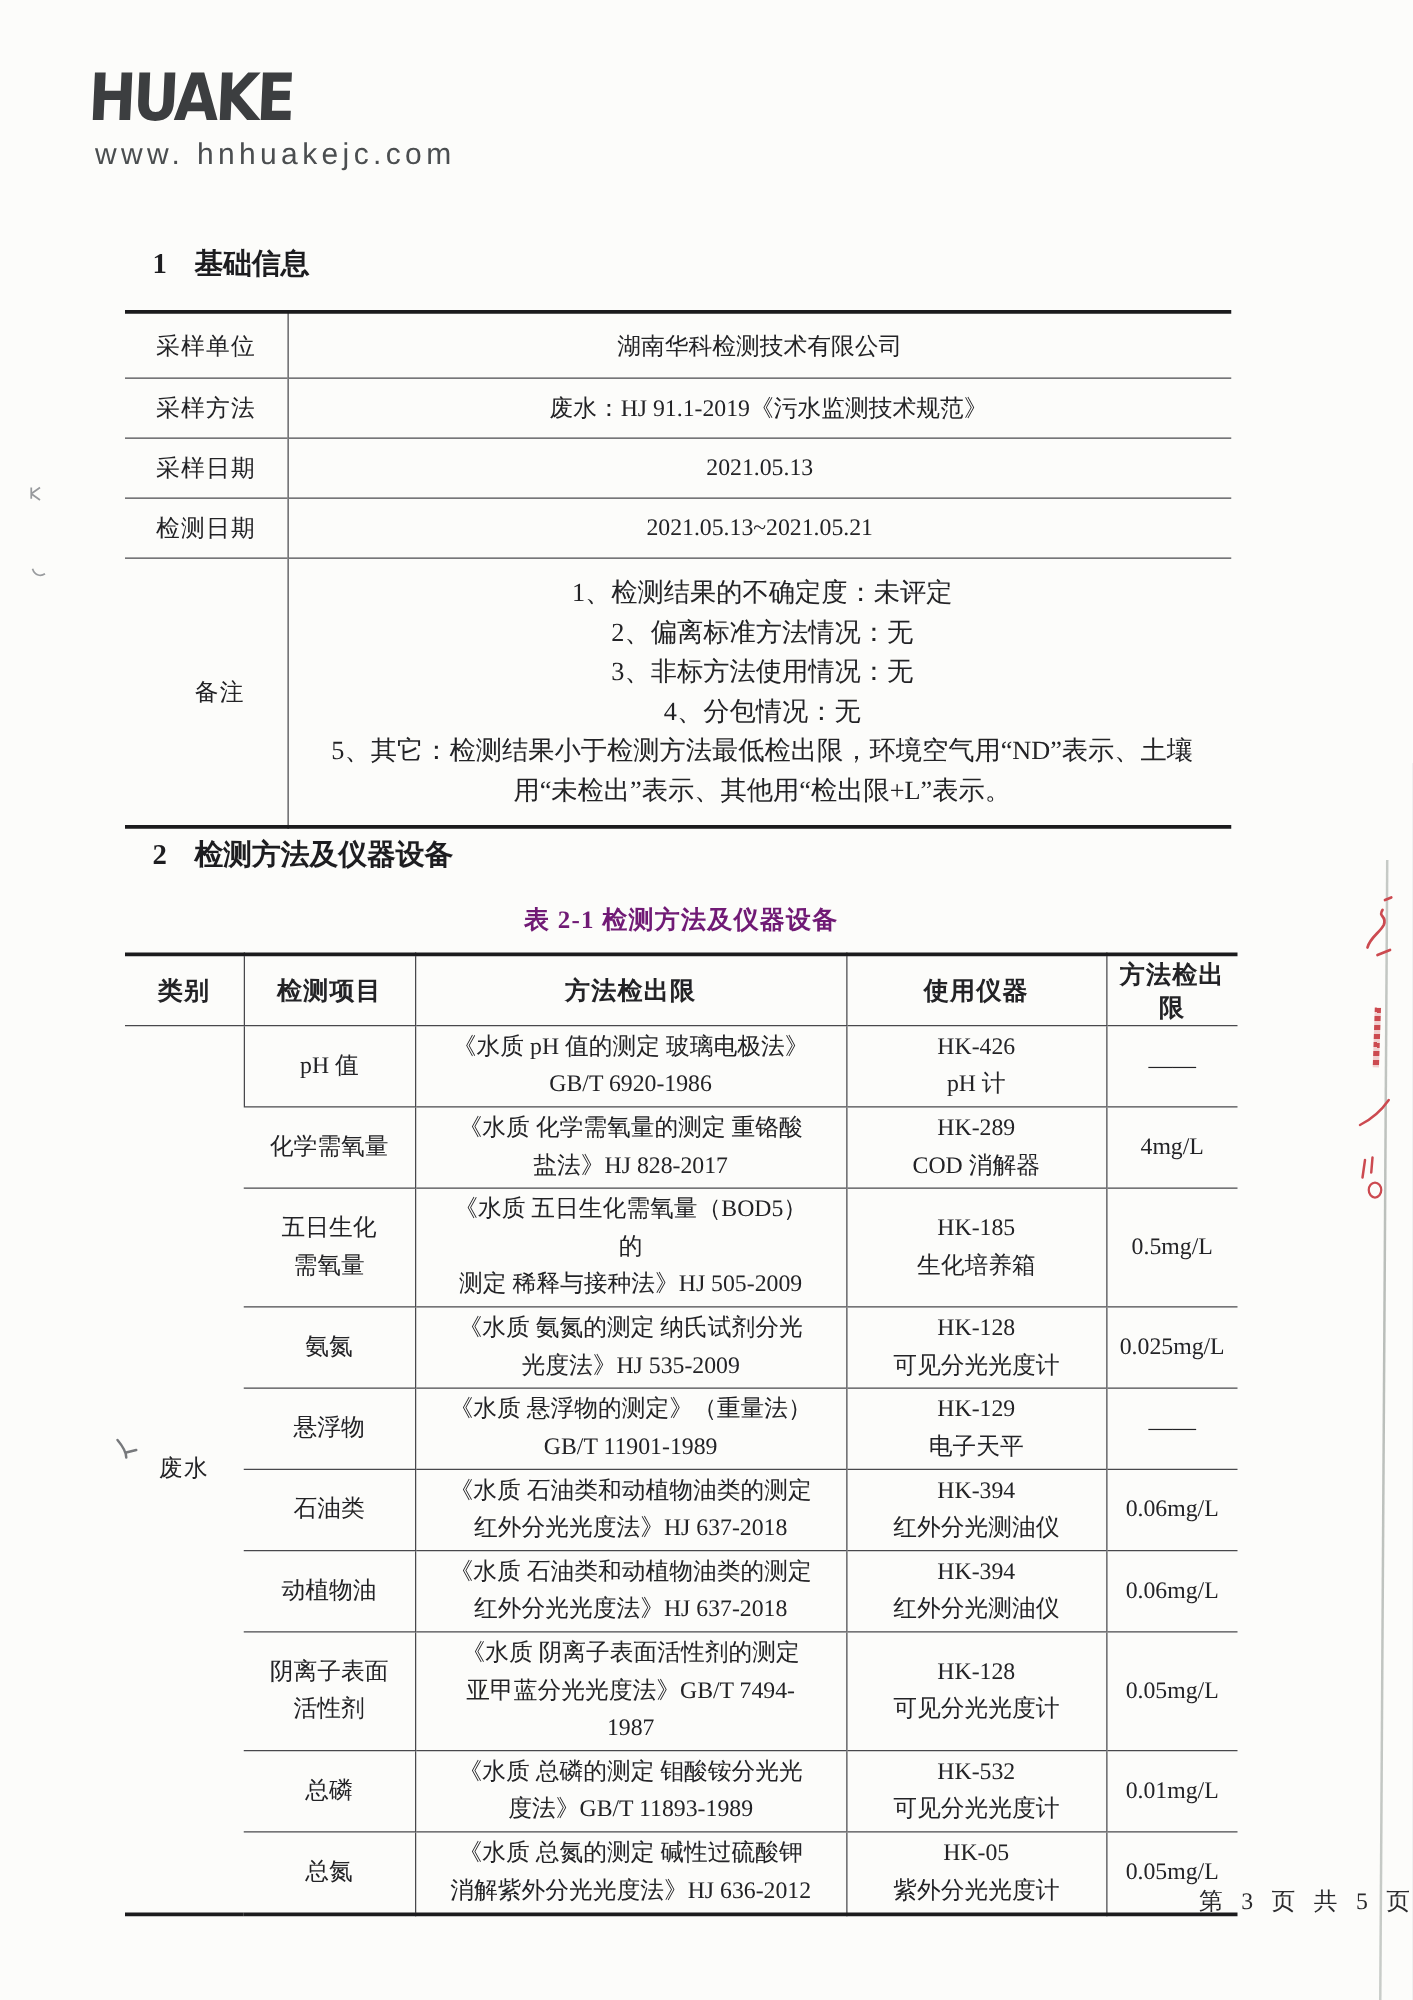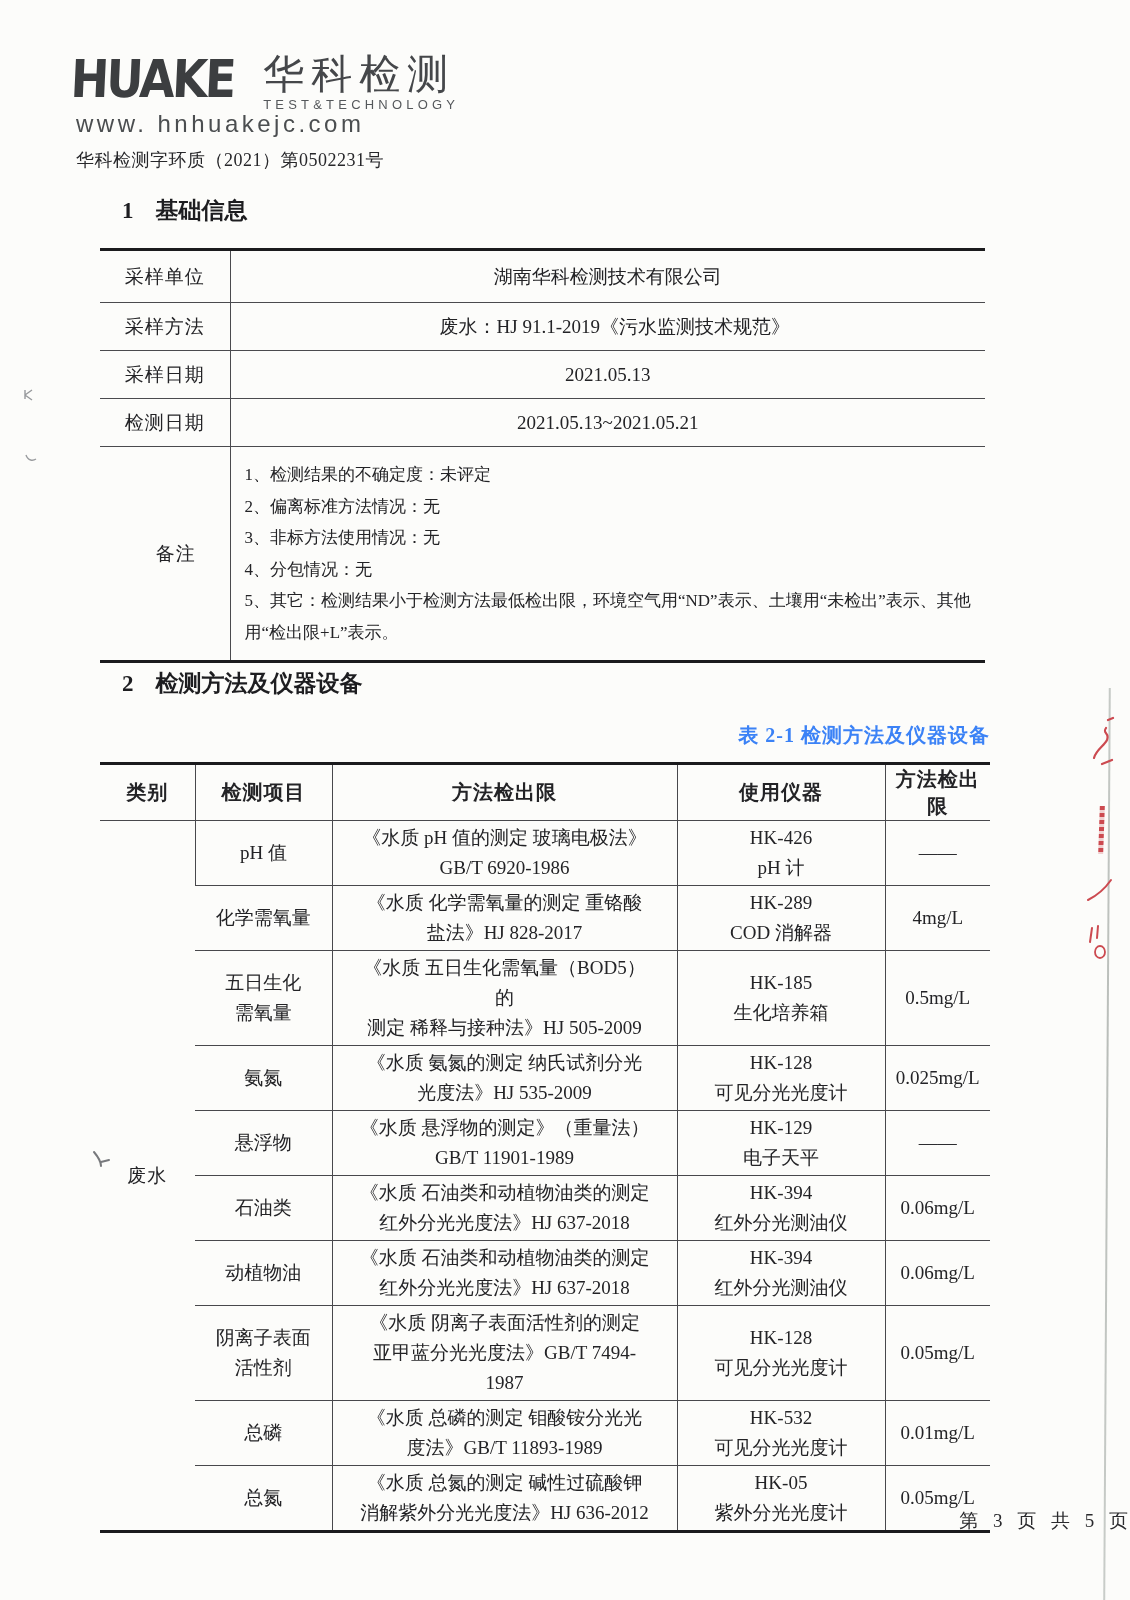--- a/index.html
+++ b/index.html
@@ -46,21 +46,21 @@
     position: absolute; left: 122px;
     font-family: "Liberation Sans", "DejaVu Sans", sans-serif;
     font-weight: 700; font-size: 23px; color: #1d1d20;
     display: flex; align-items: baseline;
   }
   .sec-heading .num { font-family: "Liberation Serif", serif; font-weight: 700; margin-right: 22px; }
   #sec1-heading { top: 195px; }
   #sec2-heading { top: 668px; }
   .table-caption {
     position: absolute; left: 100px; top: 722px; width: 890px;
-    text-align: right; font-weight: 700; font-size: 20px; color: #3b82f6;
+    text-align: center; font-weight: 700; font-size: 20px; color: #701a75;
     letter-spacing: 1px;
   }
 
   
   .info-table {
     position: absolute; left: 100px; top: 248px; width: 885px;
     border-collapse: collapse; table-layout: fixed;
     border-top: 3px solid #1b1b1d; border-bottom: 3px solid #1b1b1d;
     font-size: 19px;
   }
@@ -71,21 +71,21 @@
     text-align: center; letter-spacing: 1px;
   }
   .info-table td.value { text-align: center; }
   .info-table td.value.left { text-align: center; padding-left: 14px; }
   .info-table tr.r1 td { height: 53px; }
   .info-table tr.r2 td { height: 48px; }
   .info-table tr.r3 td { height: 48px; }
   .info-table tr.r4 td { height: 48px; }
   .remark-label { letter-spacing: 22px; text-indent: 22px; }
   .remark-cell { padding: 12px 10px 12px 14px !important; text-align: left !important; }
-  .remark-cell .rline { line-height: 31.5px; font-size: 17px; }
+  .remark-cell .rline { line-height: 31.5px; font-size: 21px; text-align: center; }
 
   
   .methods-table {
     position: absolute; left: 100px; top: 762px; width: 890px;
     border-collapse: collapse; table-layout: fixed;
     border-top: 3px solid #1b1b1d; border-bottom: 3px solid #1b1b1d;
     font-size: 19px;
   }
   .methods-table col.c1 { width: 95px; }
   .methods-table col.c2 { width: 137px; }
@@ -128,27 +128,22 @@
   }
   .artifact { position: absolute; color: #8b8d90; font-size: 11px; font-family: "DejaVu Sans", sans-serif; }
 </style>
 </head>
 <body>
 
 <div class="page">
 
   <div class="logo-block">
     <span class="logo-en">HUAKE</span>
-    <span class="logo-cn-col">
-      <span class="logo-cn">华科检测</span>
-      <span class="logo-sub">TEST&amp;TECHNOLOGY</span>
-    </span>
   </div>
   <div class="website">www. hnhuakejc.com</div>
-  <div class="doc-number">华科检测字环质（2021）第0502231号</div>
 
   <div class="sec-heading" id="sec1-heading">
     <span class="num">1</span>
     <span>基础信息</span>
   </div>
 
   <table class="info-table">
     <tbody>
       <tr class="r1">
         <td class="label">采样单位</td>

